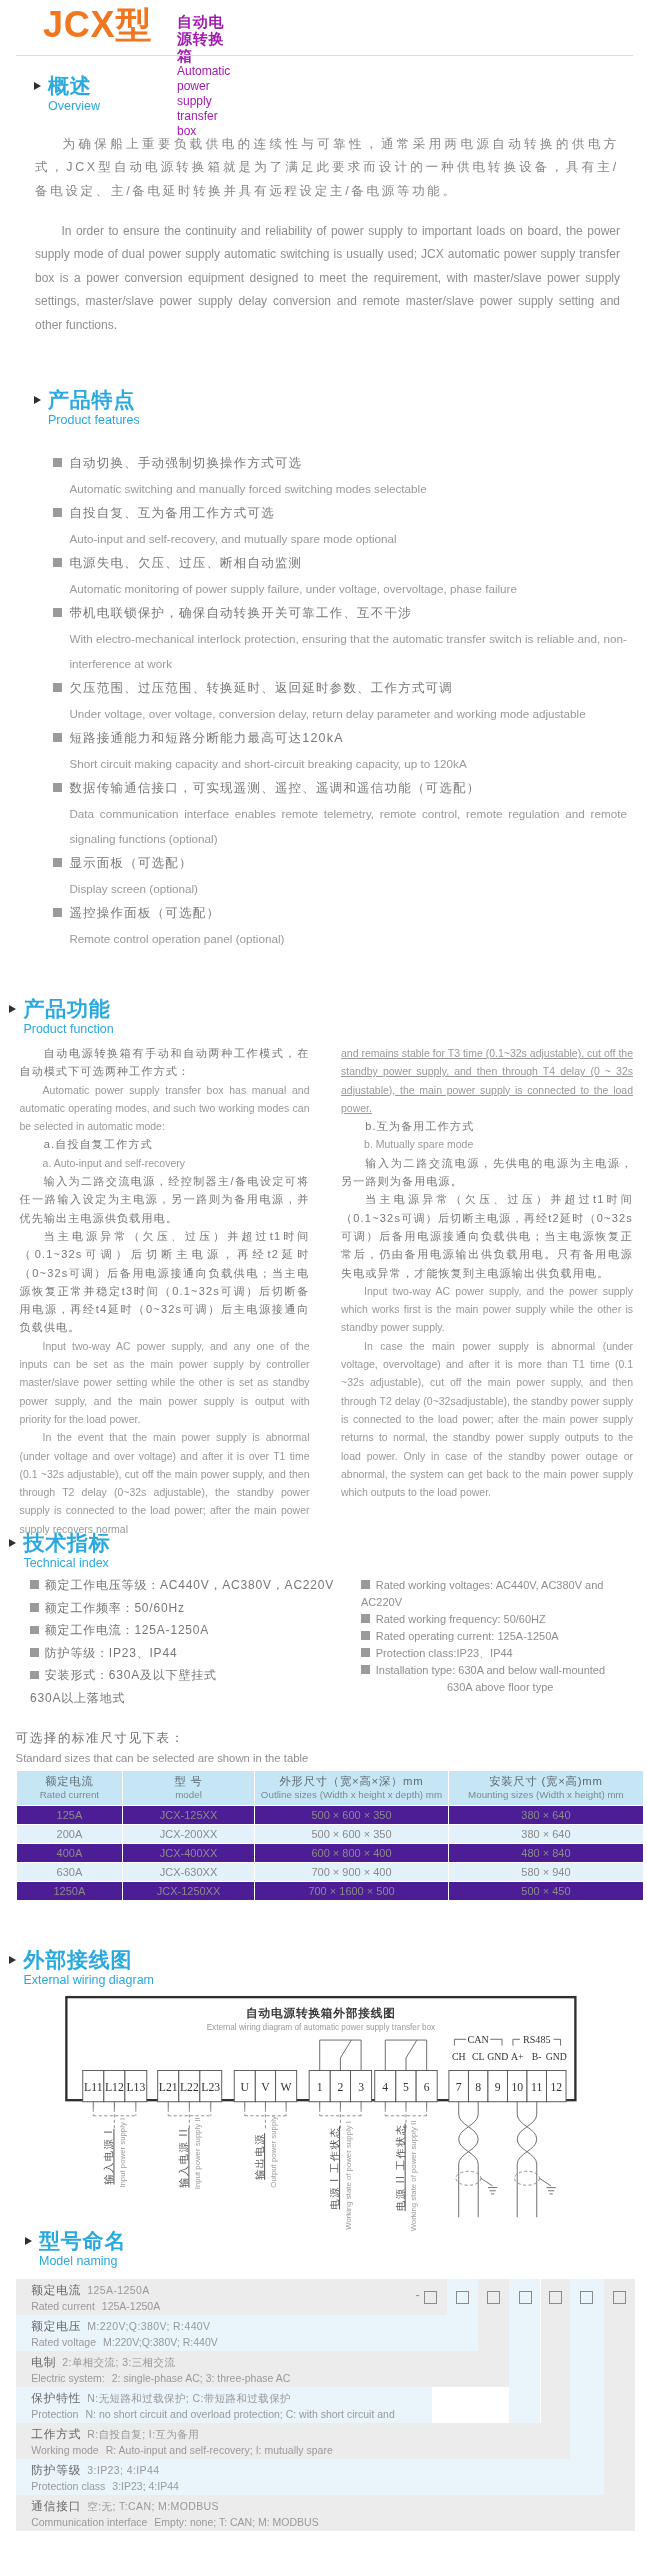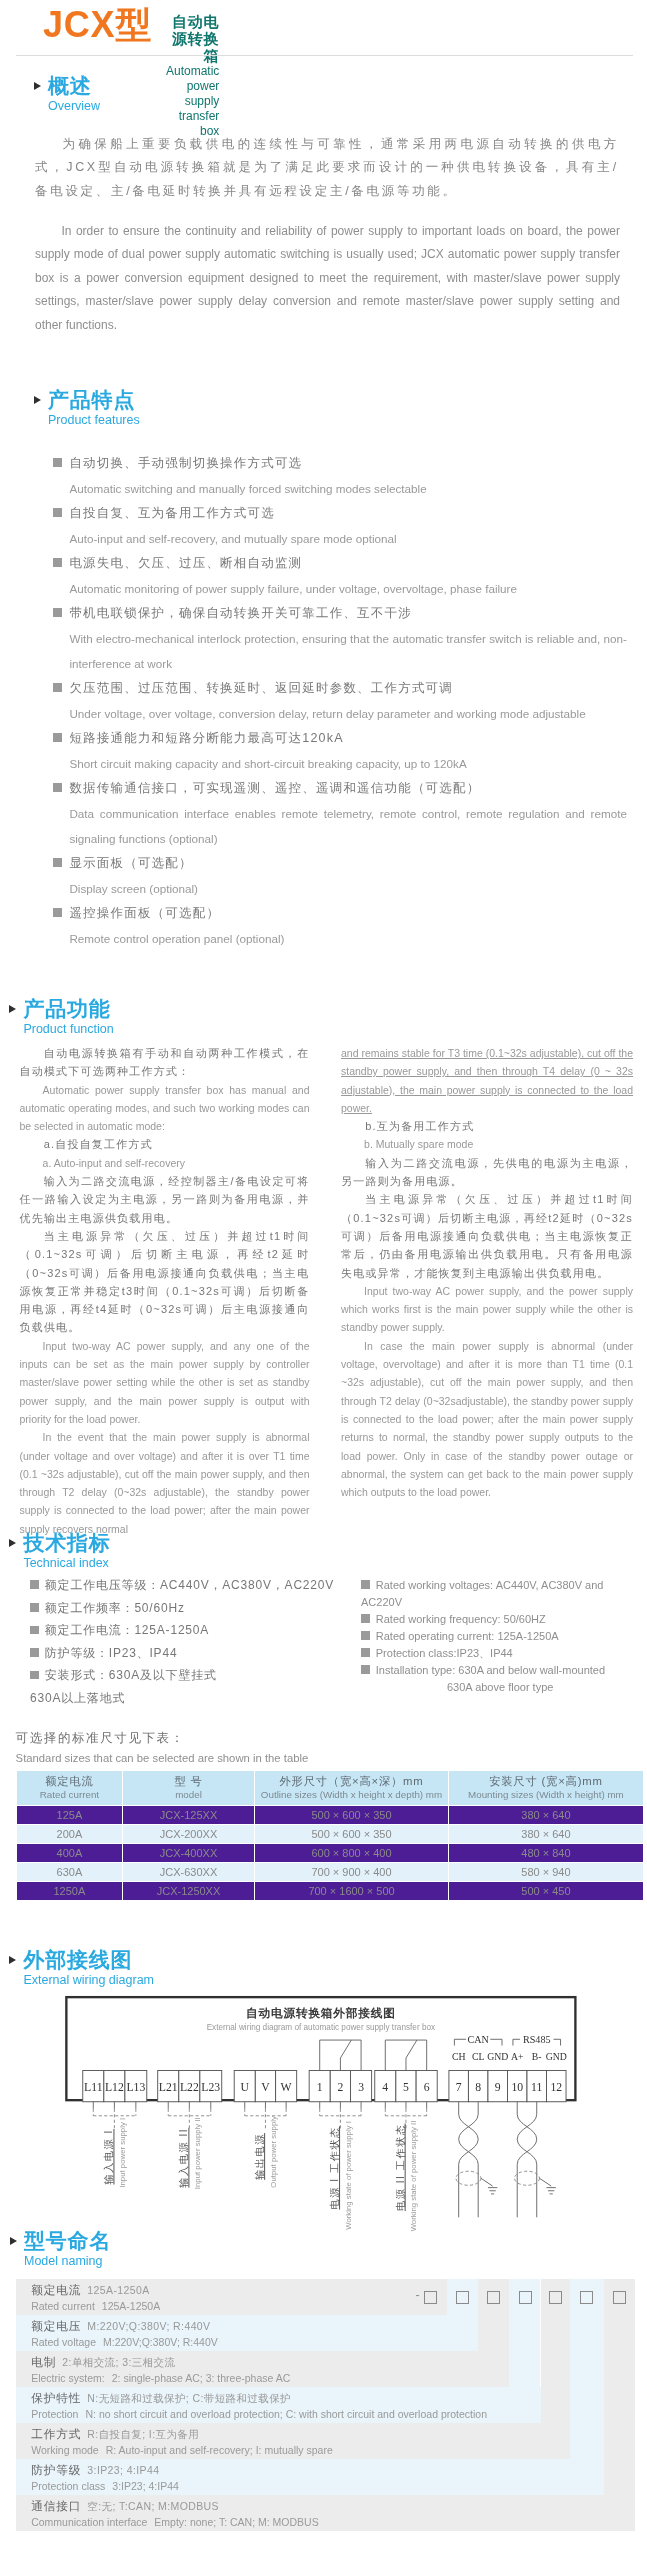--- a/index.html
+++ b/index.html
@@ -2,21 +2,21 @@
 <html style="font-size:12.5px"><head>
 <meta charset="utf-8">
 <style>
   html,body{margin:0;padding:0;background:#fff;}
   .page{position:relative;width:648px;height:2576px;background:#fff;overflow:hidden;
         font-family:"Liberation Sans","DejaVu Sans",sans-serif;}
   .abs{position:absolute;}
 
   
   .brand{font-size:36px;color:#f0771f;letter-spacing:0.8px;font-weight:bold;line-height:39px;}
-  .brand-sub{position:absolute;left:123px;top:8.6px;color:#0f766e;text-align:right;}
+  .brand-sub{position:absolute;left:134px;top:8.6px;color:#a21caf;}
   .brand-sub .t-cn{font-size:15px;font-weight:bold;letter-spacing:0.8px;line-height:17px;}
   .brand-sub .t-en{font-size:12px;line-height:15px;}
   .hr{position:absolute;left:15.6px;top:55px;width:617px;height:0;border-top:1.6px solid #dcdcdc;}
 
   
   .sec-head{position:absolute;}
   .tri{display:inline-block;width:0;height:0;border-left:7px solid #2f2f2f;
        border-top:4.7px solid transparent;border-bottom:4.7px solid transparent;margin-right:7px;vertical-align:3.1px;}
   .h-cn{font-size:21px;color:#2aa9e0;font-weight:bold;letter-spacing:0.8px;line-height:25px;}
   .h-en{display:block;margin-left:14px;font-size:12.5px;color:#2aa9e0;line-height:15px;margin-top:0.8px;}
@@ -373,21 +373,21 @@
     </g>
     <g>
       <path class="wline" d="M662.5,152 V168 C662.5,182 687.5,186 687.5,200 C687.5,214 662.5,218 662.5,232 V300"></path>
       <path class="wline" d="M687.5,152 V168 C687.5,182 662.5,186 662.5,200 C662.5,214 687.5,218 687.5,232 V300"></path>
       <ellipse class="wdash" cx="675" cy="250" rx="16" ry="9"></ellipse>
       <path class="wline" d="M691,250 L706,260"></path>
       <path class="wline" d="M700,262 H712 M702,266 H710 M704,270 H708"></path>
     </g>
   </svg>
 
-  <div class="sec-head" style="left:10px;top:2228px;">
+  <div class="sec-head" style="left:25px;top:2228px;">
     <span class="tri"></span><span class="h-cn">型号命名</span>
     <span class="h-en">Model naming</span>
   </div>
 
   <div class="abs" style="left:15.6px;top:2279px;width:620px;height:287px;">
 
     <div class="strip bg-g" style="left:398px;width:33px;height:36px;"></div>
     <div class="strip bg-b" style="left:431px;width:31px;height:72px;"></div>
     <div class="strip bg-g" style="left:462px;width:31px;height:108px;"></div>
     <div class="strip bg-b" style="left:493px;width:31px;height:144px;"></div>
@@ -410,21 +410,21 @@
       <div class="n-en"><span>Rated current</span><span class="nv">125A-1250A</span></div>
     </div>
     <div class="n-row bg-b" style="width:462px;">
       <div class="n-cn"><span>额定电压</span><span class="nv">M:220V;Q:380V; R:440V</span></div>
       <div class="n-en"><span>Rated voltage</span><span class="nv">M:220V;Q:380V; R:440V</span></div>
     </div>
     <div class="n-row bg-g" style="width:493px;">
       <div class="n-cn"><span>电制</span><span class="nv">2:单相交流; 3:三相交流</span></div>
       <div class="n-en"><span>Electric system:</span><span class="nv">2: single-phase AC; 3: three-phase AC</span></div>
     </div>
-    <div class="n-row bg-b" style="width:525px;">
+    <div class="n-row bg-b" style="width:416px;">
       <div class="n-cn"><span>保护特性</span><span class="nv">N:无短路和过载保护;  C:带短路和过载保护</span></div>
       <div class="n-en"><span>Protection</span><span class="nv">N: no short circuit and overload protection; C: with short circuit and overload protection</span></div>
     </div>
     <div class="n-row bg-g" style="width:554px;">
       <div class="n-cn"><span>工作方式</span><span class="nv">R:自投自复;  I:互为备用</span></div>
       <div class="n-en"><span>Working mode</span><span class="nv">R: Auto-input and self-recovery; I: mutually spare</span></div>
     </div>
     <div class="n-row bg-b" style="width:588px;">
       <div class="n-cn"><span>防护等级</span><span class="nv">3:IP23;  4:IP44</span></div>
       <div class="n-en"><span>Protection class</span><span class="nv">3:IP23;  4:IP44</span></div>

